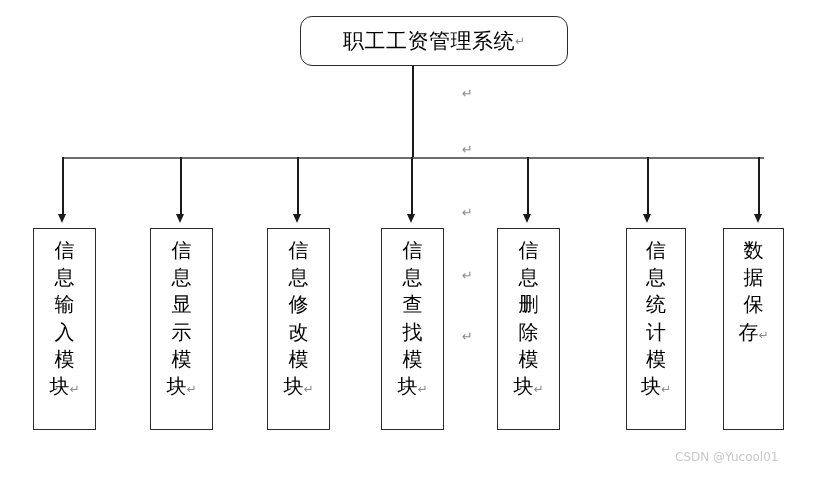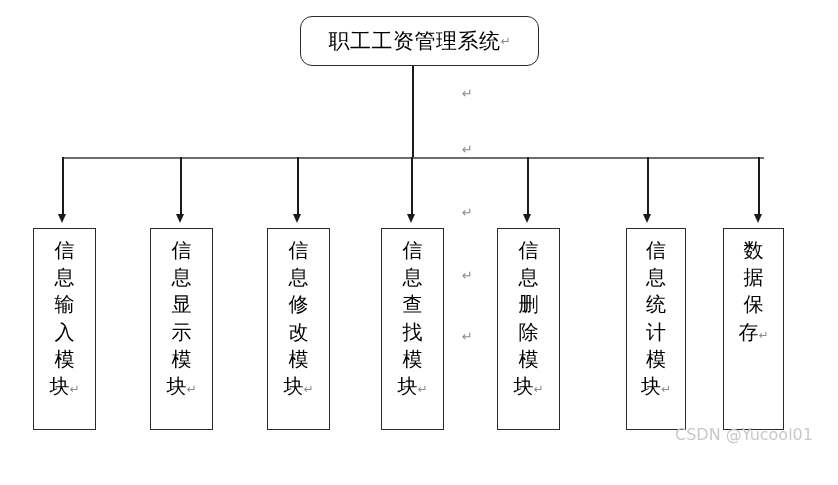--- a/index.html
+++ b/index.html
@@ -17,21 +17,21 @@
     height: 485px;
     background: #ffffff;
     overflow: hidden;
   }
 
   
   .root-node {
     position: absolute;
     left: 300px;
     top: 16px;
-    width: 239px;
+    width: 268px;
     height: 50px;
     border: 1.3px solid #2b2b2b;
     border-radius: 12px;
     box-sizing: border-box;
     background: #ffffff;
     display: flex;
     align-items: center;
     justify-content: center;
   }
   .root-label {
@@ -112,23 +112,23 @@
     top: 450px;
     font-size: 19px;
     white-space: pre;
     line-height: 1;
   }
 
   
   .watermark {
     position: absolute;
     left: 675px;
-    top: 427px;
+    top: 451px;
     font-family: "DejaVu Sans", "Liberation Sans", sans-serif;
-    font-size: 16px;
+    font-size: 12px;
     color: #c9c9c9;
     white-space: nowrap;
     line-height: 1;
   }
 </style>
 </head>
 <body>
 
 <div id="canvas">
 

